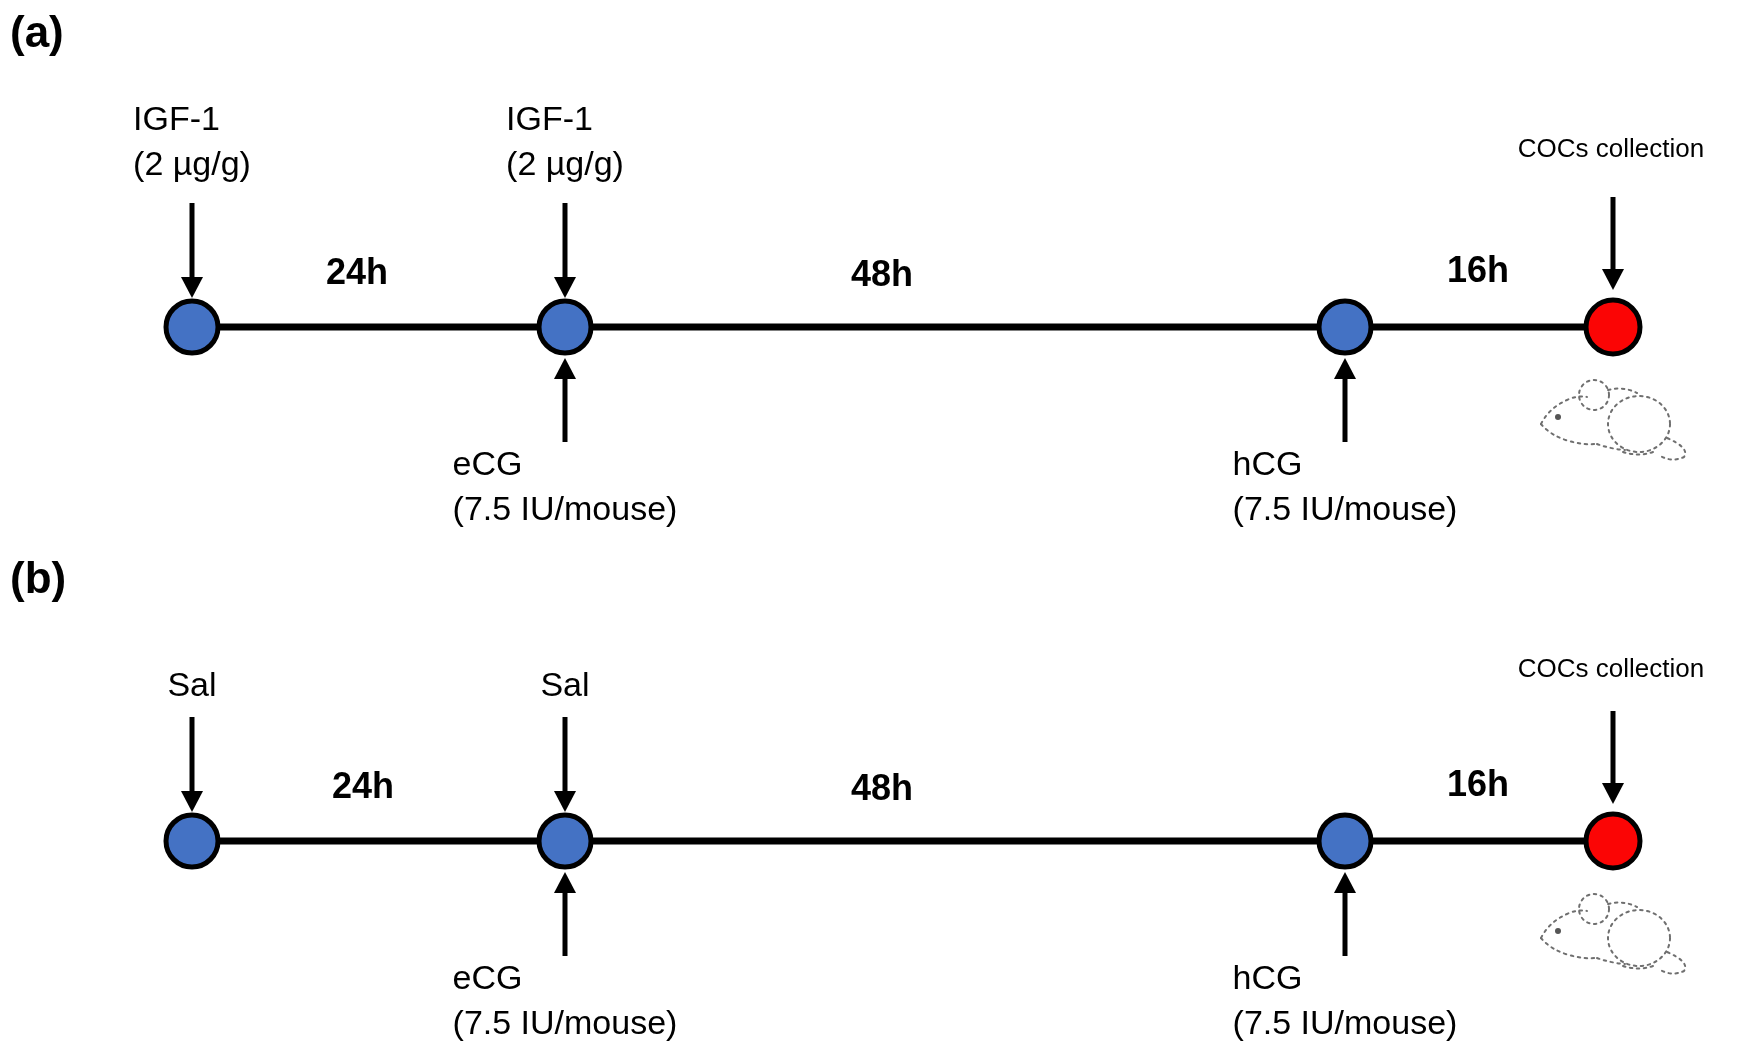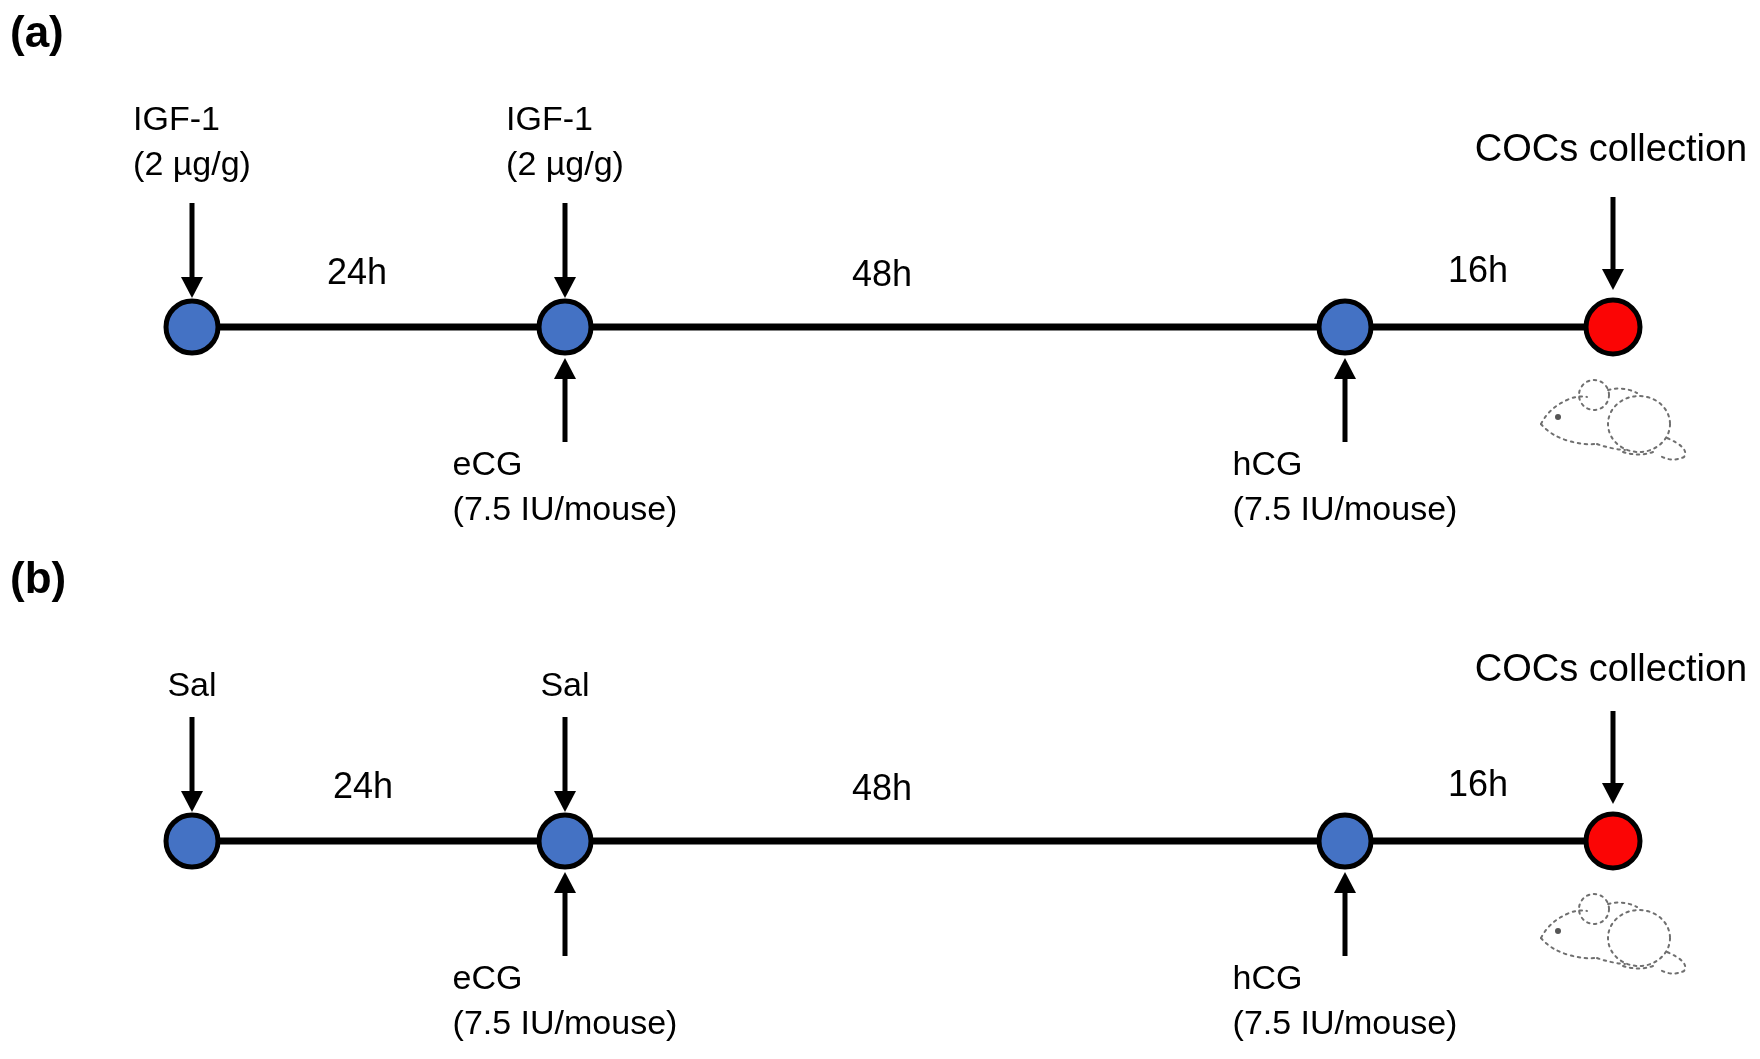--- a/index.html
+++ b/index.html
@@ -4,22 +4,22 @@
 <style>
   html,body { margin:0; padding:0; background:#ffffff; }
   .canvas {
     position:relative; width:1760px; height:1059px; background:#ffffff;
     font-family:"Liberation Sans","DejaVu Sans",sans-serif; color:#000; overflow:hidden;
   }
   svg.fig { position:absolute; left:0; top:0; }
   .lbl { position:absolute; color:#000; }
   .panel-letter { font-weight:bold; font-size:44px; line-height:48px; }
   .treat { font-size:34px; line-height:45px; text-align:left; transform:translateX(-50%); white-space:nowrap; }
-  .interval { font-weight:normal; font-size:36px; line-height:40px; transform:translateX(-50%); white-space:nowrap; }
-  .cocs { font-size:38px; line-height:40px; transform:translateX(-50%); white-space:nowrap; }
+  .interval { font-weight:bold; font-size:36px; line-height:40px; transform:translateX(-50%); white-space:nowrap; }
+  .cocs { font-size:26px; line-height:40px; transform:translateX(-50%); white-space:nowrap; }
   .tl { stroke:#000; stroke-width:7; }
   .arrow-stem { stroke:#000; stroke-width:5; }
   .arrow-head { fill:#000; }
   .node-blue { fill:#4472C4; stroke:#000; stroke-width:5; }
   .node-red  { fill:#FB0505; stroke:#000; stroke-width:5; }
   .sketch { stroke:#6f6f6f; stroke-width:2; fill:none; stroke-dasharray:2.5 4.5; stroke-linecap:round; }
   .sketch-eye { fill:#555; stroke:none; }
 </style>
 </head>
 <body>

